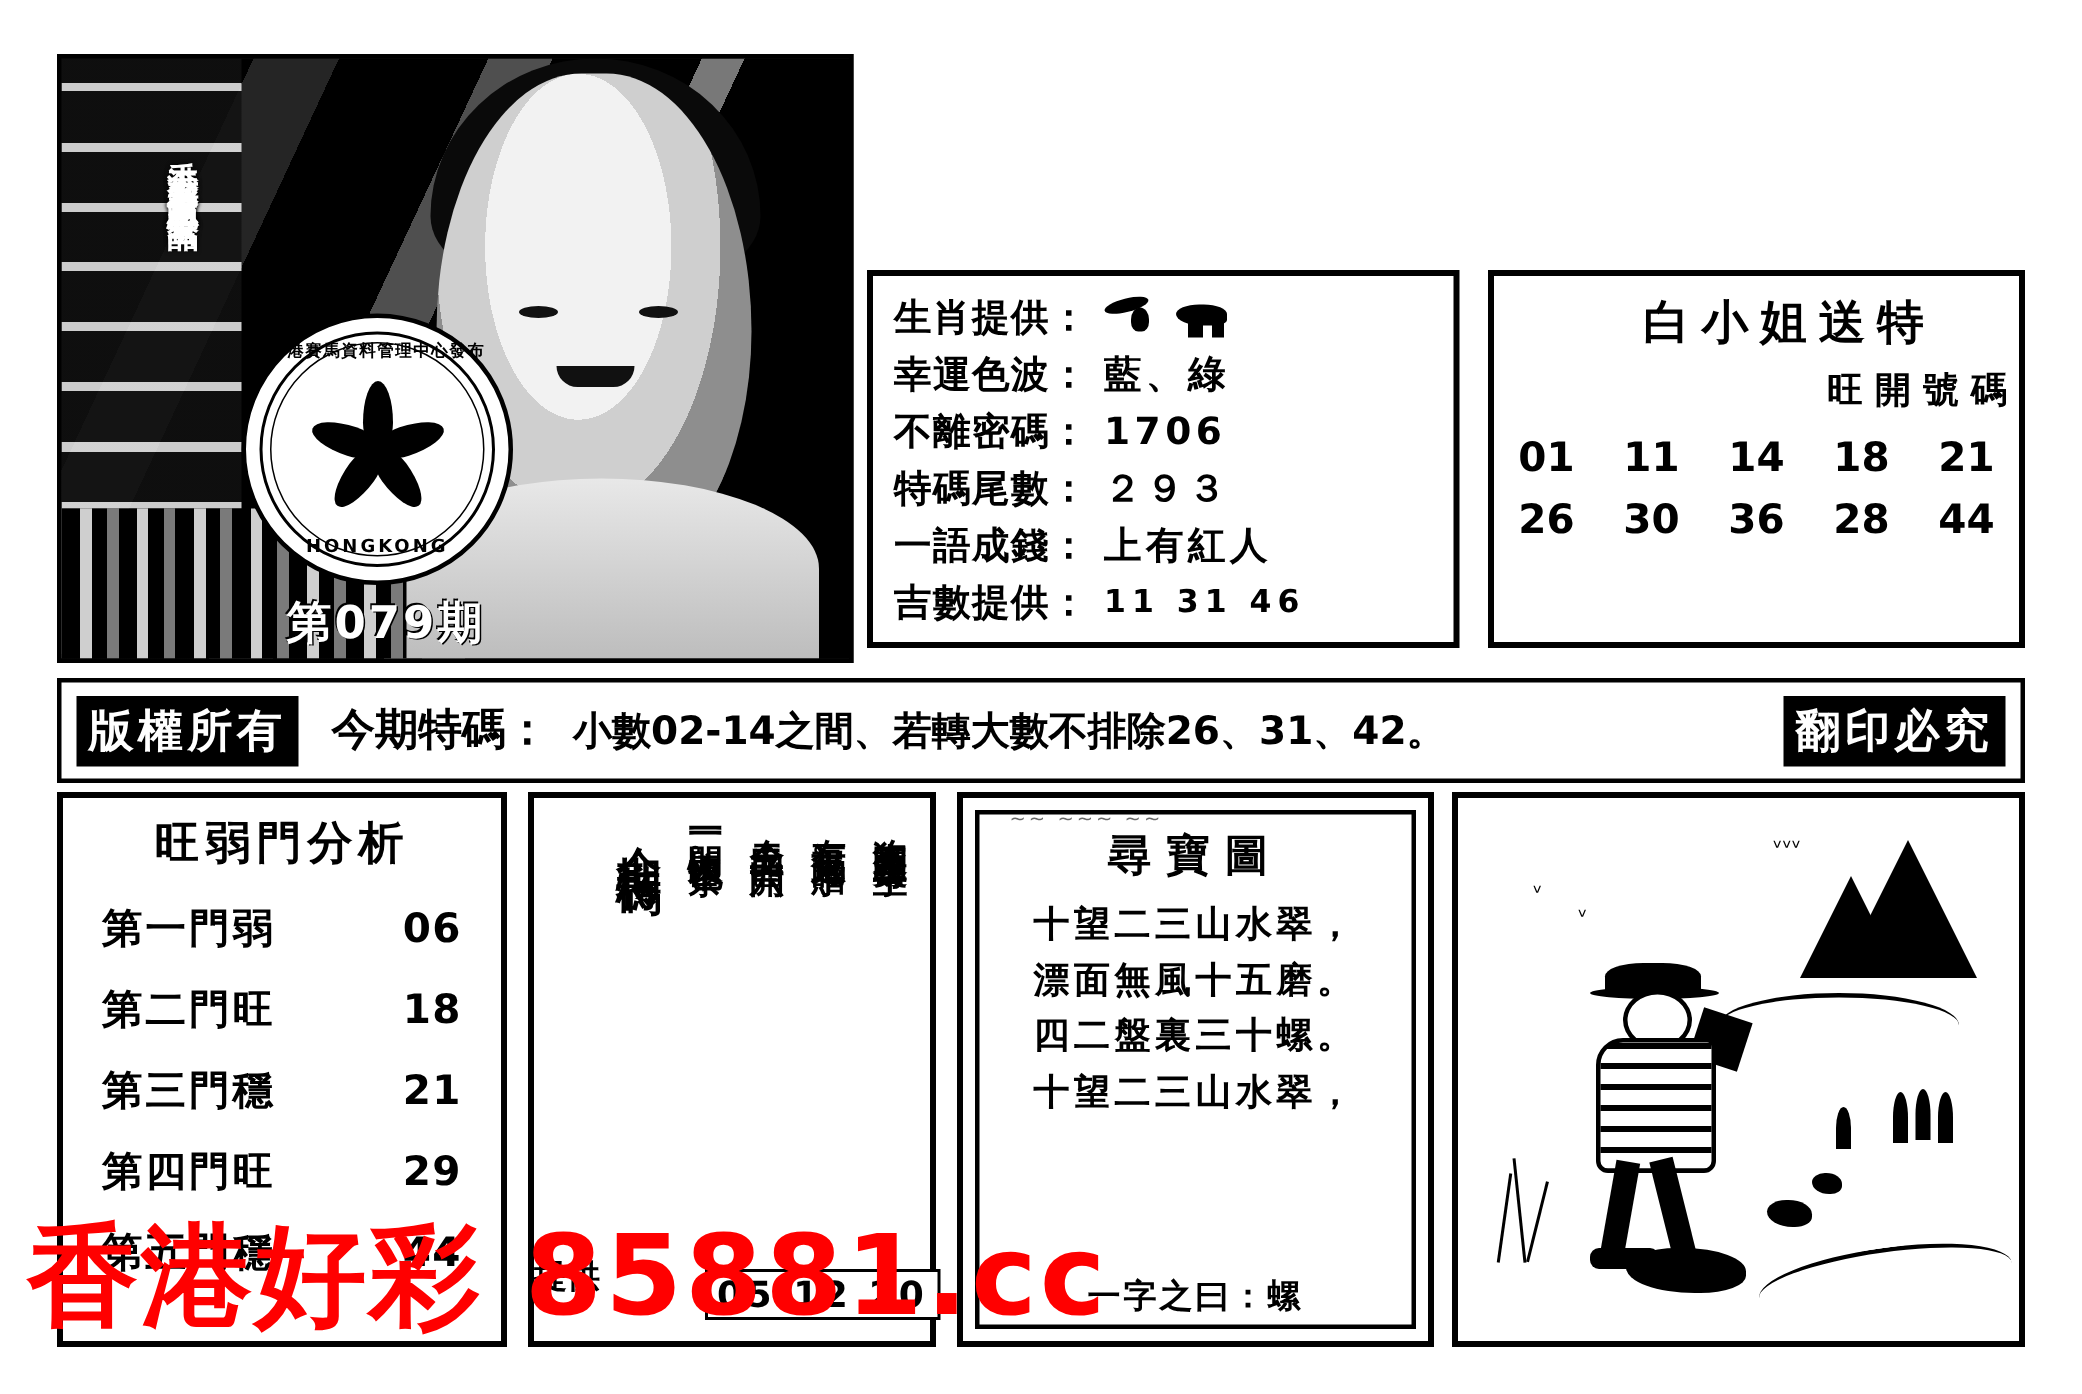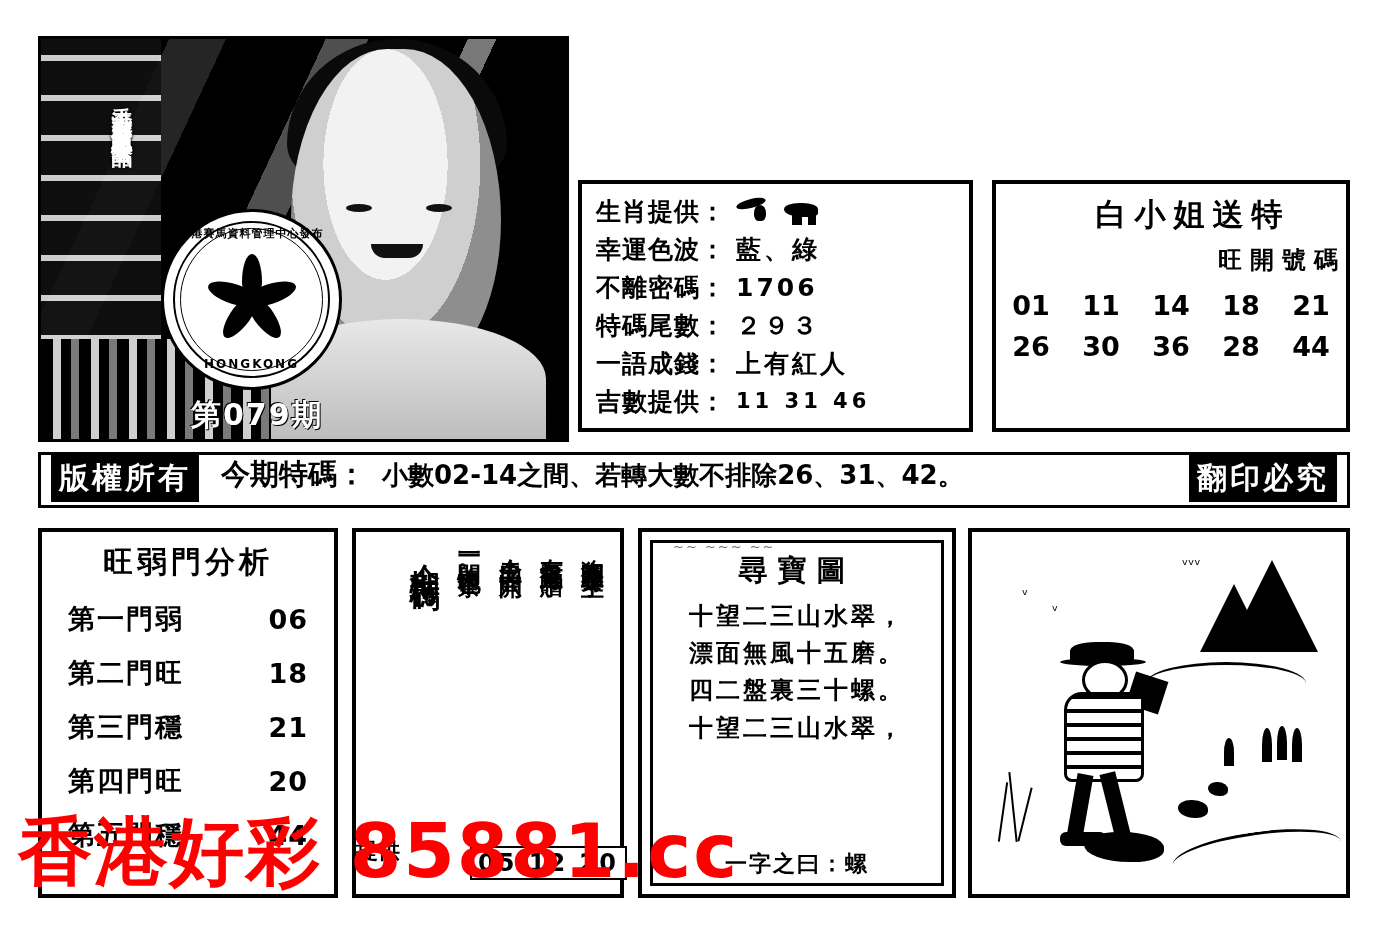--- a/index.html
+++ b/index.html
@@ -50,21 +50,21 @@
   .zodiac-ink{display:inline-block;width:100px;height:32px;position:relative;margin-left:6px;}
   .zodiac-ink b{position:absolute;background:#000;display:block;}
 
   
   .lady-box{position:absolute;left:992px;top:180px;width:358px;height:252px;border:4px solid #000;background:#fff;box-sizing:border-box;padding-top:10px;}
   .lady-title{text-align:center;font-size:31px;font-weight:bold;letter-spacing:8px;font-family:"DejaVu Serif","Liberation Serif",serif;padding-left:44px;}
   .lady-sub{text-align:right;font-size:24px;font-weight:bold;letter-spacing:8px;margin-top:8px;}
   .num-grid{margin-top:14px;display:grid;grid-template-columns:repeat(5,1fr);row-gap:10px;text-align:center;font-size:27px;font-weight:bold;}
 
   
-  .bar{position:absolute;left:38px;top:452px;width:1312px;height:56px;border:3px solid #000;background:#fff;display:flex;align-items:flex-start;box-sizing:border-box;}
+  .bar{position:absolute;left:38px;top:452px;width:1312px;height:70px;border:3px solid #000;background:#fff;display:flex;align-items:center;box-sizing:border-box;}
   .bar-left{background:#000;color:#fff;font-size:30px;font-weight:bold;letter-spacing:3px;padding:3px 8px;margin-left:10px;}
   .bar-mid{flex:1;display:flex;align-items:center;font-size:29px;font-weight:bold;margin-left:22px;white-space:nowrap;gap:16px;}
   .bar-mid .plain{font-size:26px;font-weight:bold;letter-spacing:0px;}
   .bar-right{background:#000;color:#fff;font-size:30px;font-weight:bold;letter-spacing:3px;padding:3px 8px;margin-right:10px;}
 
   
   .analysis{position:absolute;left:38px;top:528px;width:300px;height:370px;border:4px solid #000;background:#fff;box-sizing:border-box;}
   .analysis-title{text-align:center;font-size:30px;font-weight:bold;letter-spacing:4px;margin-top:10px;
       font-family:"DejaVu Serif","Liberation Serif",serif;}
   .a-row{display:flex;justify-content:space-between;align-items:center;font-size:27px;font-weight:bold;padding:0 26px;margin-top:18px;letter-spacing:2px;}
@@ -217,21 +217,21 @@
     <div class="a-row">
       <span>第二門旺</span>
       <span class="num">18</span>
     </div>
     <div class="a-row">
       <span>第三門穩</span>
       <span class="num">21</span>
     </div>
     <div class="a-row">
       <span>第四門旺</span>
-      <span class="num">20</span>
+      <span class="num">29</span>
     </div>
     <div class="a-row">
       <span>第五門穩</span>
       <span class="num">44</span>
     </div>
   </div>
 
   <div class="vcols">
     <div class="vcol">狗來開獎尋主子，</div>
     <div class="vcol">有福之人可贈子。</div>

